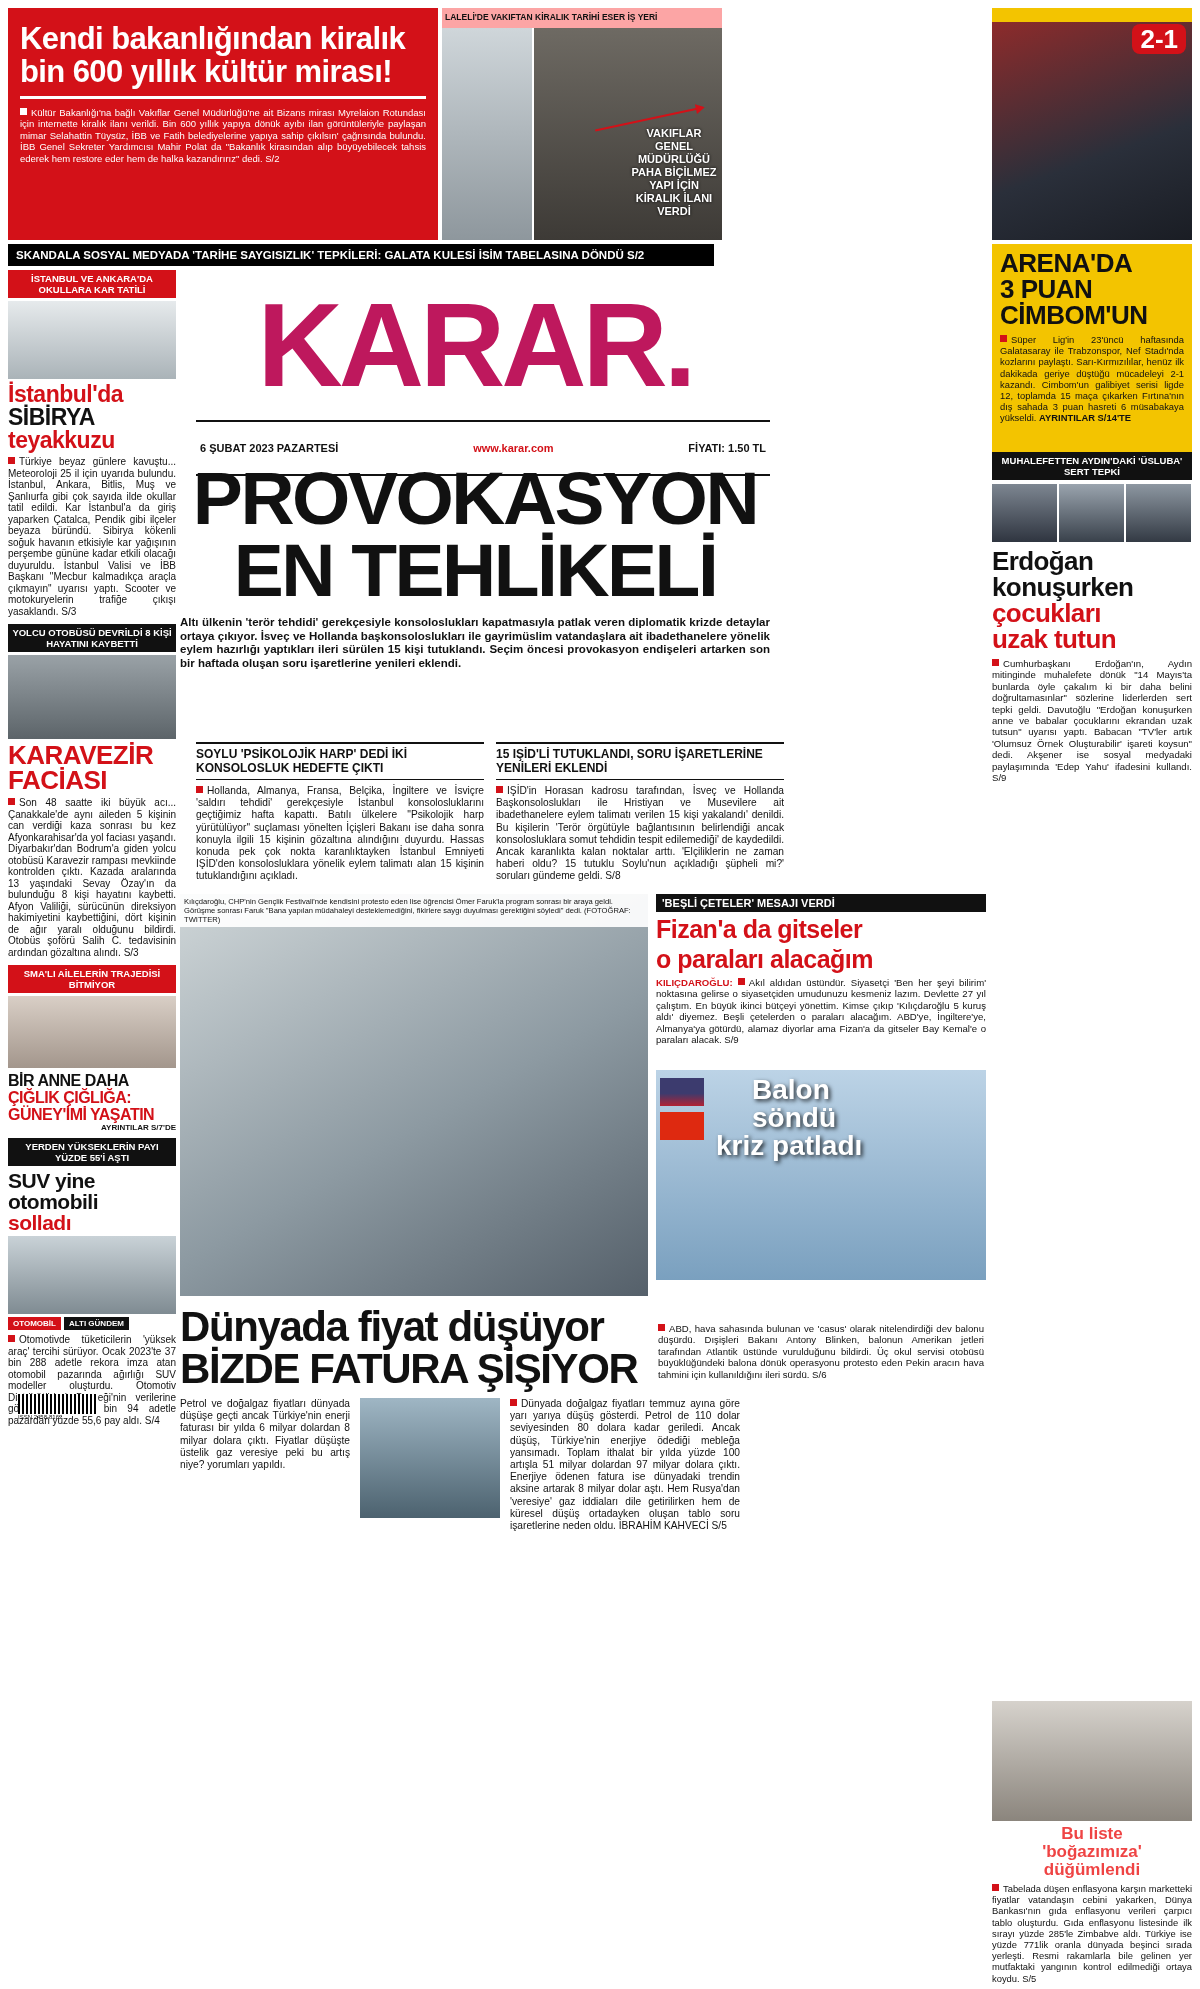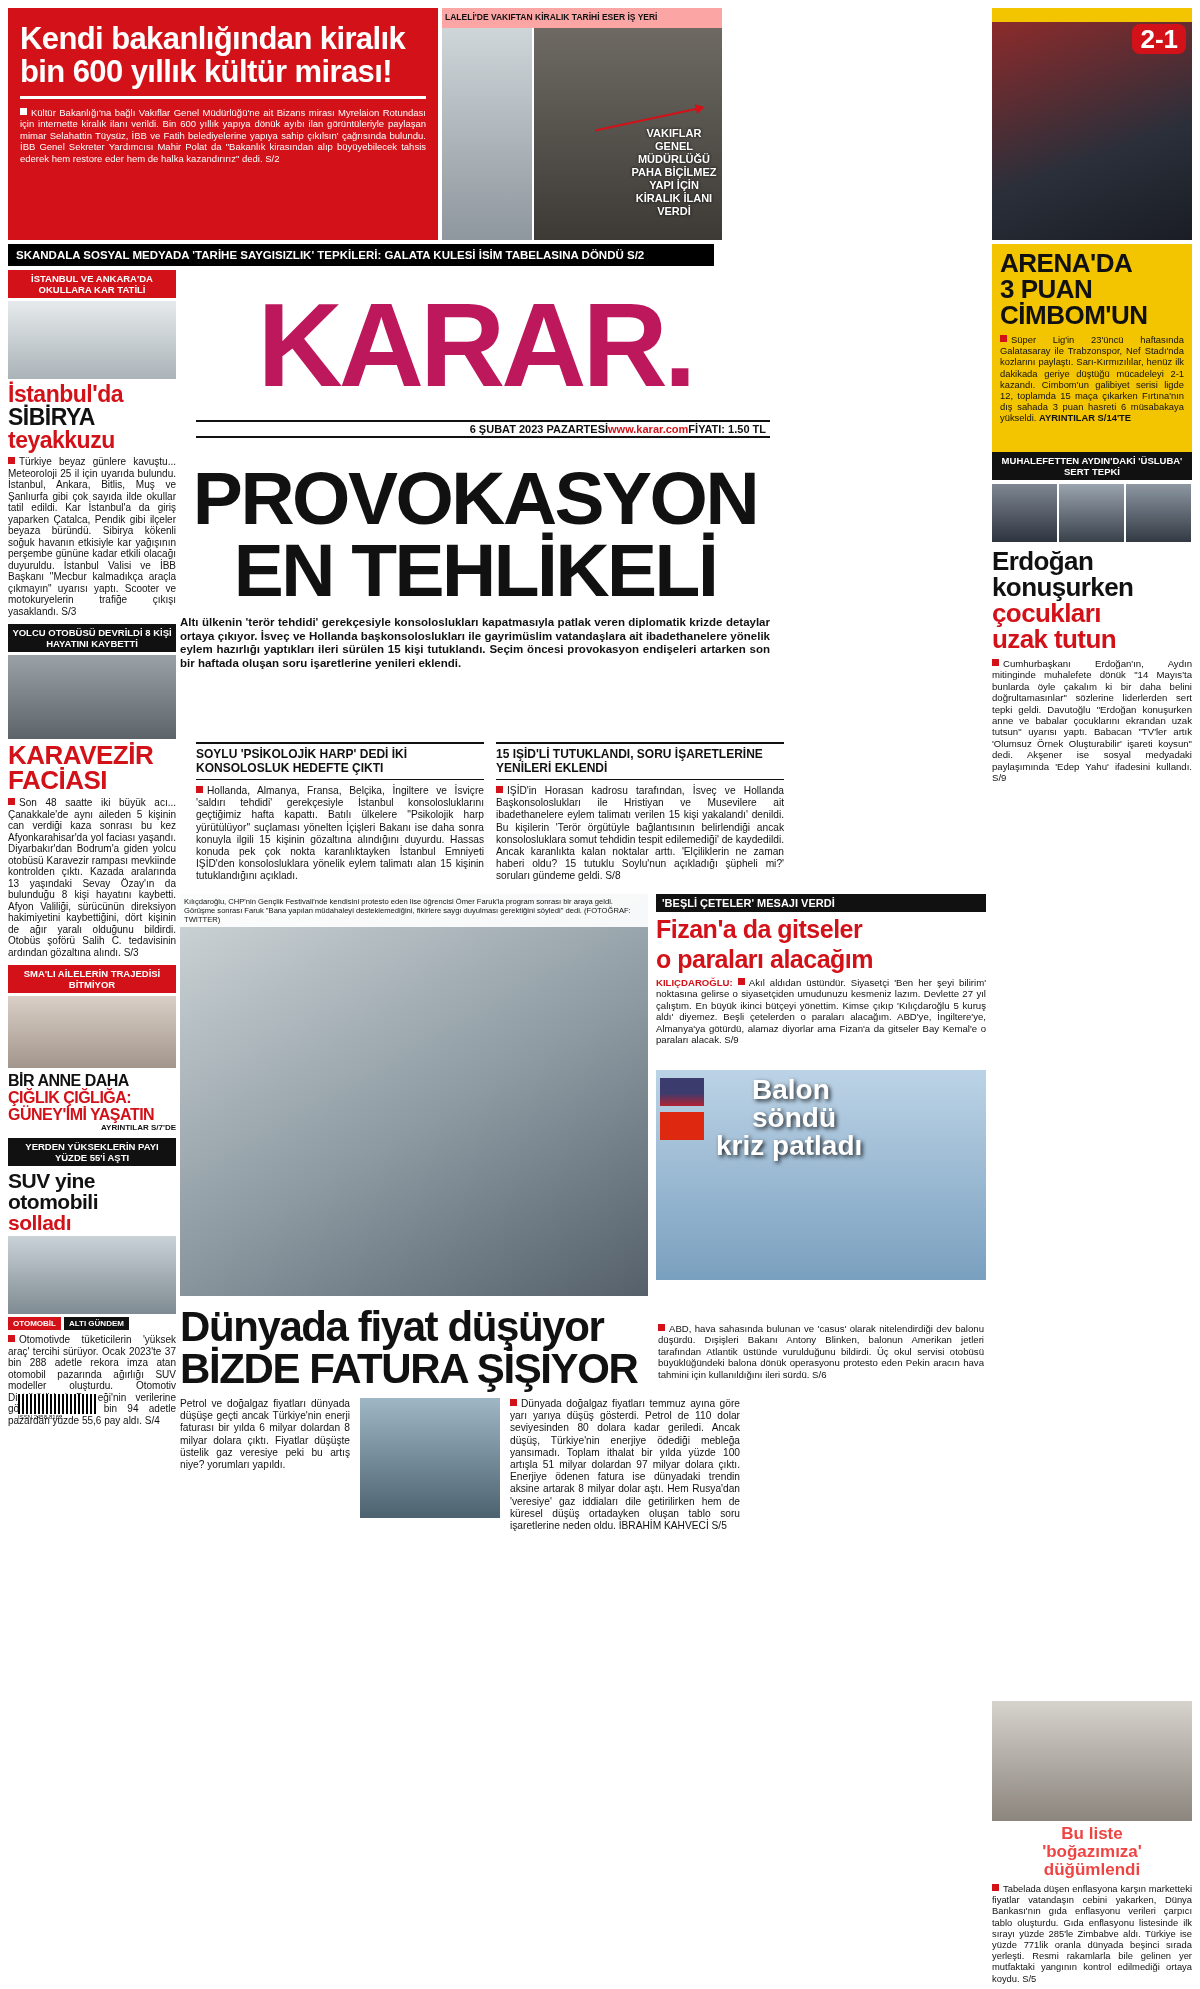--- a/index.html
+++ b/index.html
@@ -42,21 +42,21 @@
   
   .lcol { position: absolute; left: 8px; top: 270px; width: 168px; }
   .lbl-red { background: #d31118; color: #fff; font-size: 9.5px; font-weight: bold; text-align: center; padding: 3px 2px; line-height: 11px; }
   .lbl-black { background: #111; color: #fff; font-size: 9.5px; font-weight: bold; text-align: center; padding: 3px 2px; line-height: 11px; }
   .lcol h2 { font-size: 23px; line-height: 23px; font-weight: bold; letter-spacing: -0.5px;}
   .lcol .sub { font-size: 10px; line-height: 11.5px; text-align: justify; }
 
   
   .masthead { position: absolute; left: 180px; top: 270px; width: 590px; height: 190px; text-align: center; }
   .masthead .logo { font-size: 118px; font-weight: bold; letter-spacing: -4px; line-height: 150px; color: #be185d; }
-  .masthead .mrow { border-top: 2px solid #111; border-bottom: 2px solid #111; display: flex; justify-content: flex-end; font-size: 11px; font-weight: bold; padding: 1px 4px; margin-left: 16px; }
+  .masthead .mrow { border-top: 2px solid #111; border-bottom: 2px solid #111; display: flex; justify-content: space-between; font-size: 11px; font-weight: bold; padding: 20px 4px; margin-left: 16px; }
 
   
   .gs-text { position: absolute; right: 8px; top: 244px; width: 200px; height: 216px; background: #f3c400; padding: 6px 8px; }
   .gs-text h3 { font-size: 26px; font-weight: bold; line-height: 26px; color: #111; letter-spacing: -0.5px;}
   .gs-text p { font-size: 9.4px; line-height: 11.2px; text-align: justify; margin-top: 6px;}
 
   
   .mainhead { position: absolute; left: 180px; top: 462px; width: 590px; }
   .mainhead h1 { font-size: 75px; line-height: 72px; font-weight: bold; letter-spacing: -2.5px; text-align: center;}
   .mainhead .spot { font-size: 11.5px; line-height: 13.5px; text-align: justify; font-weight: bold; margin-top: 10px; }

